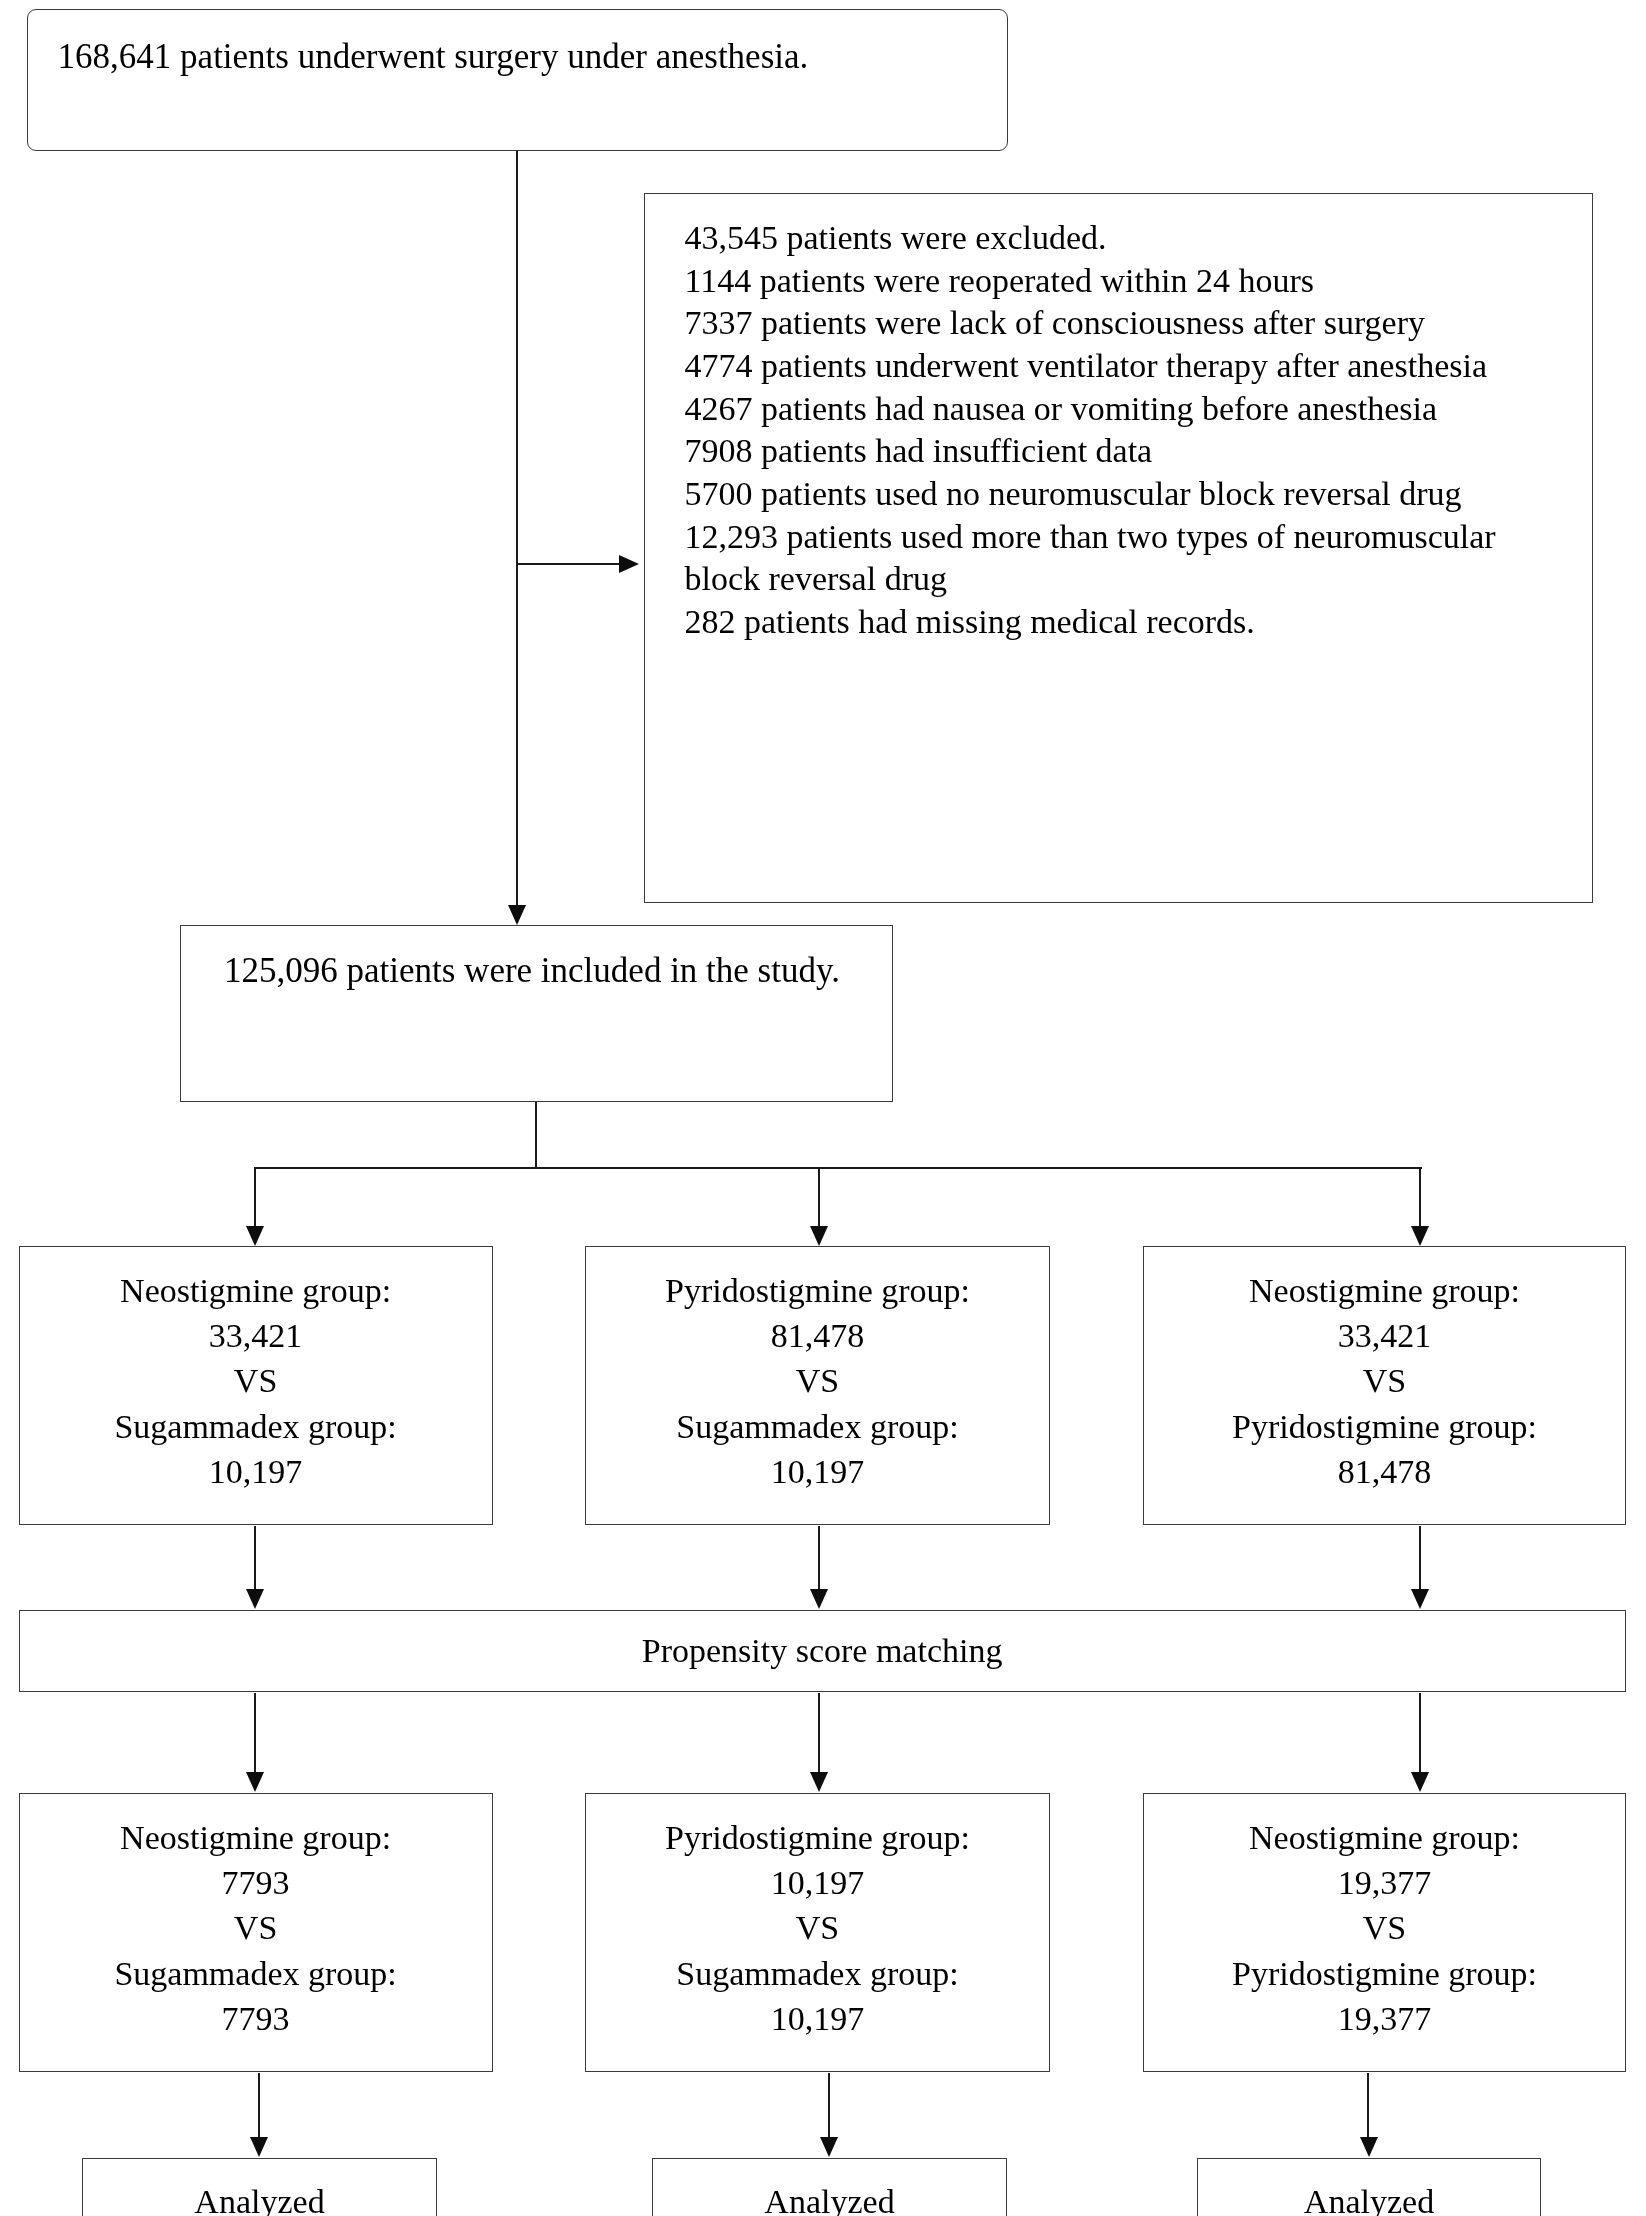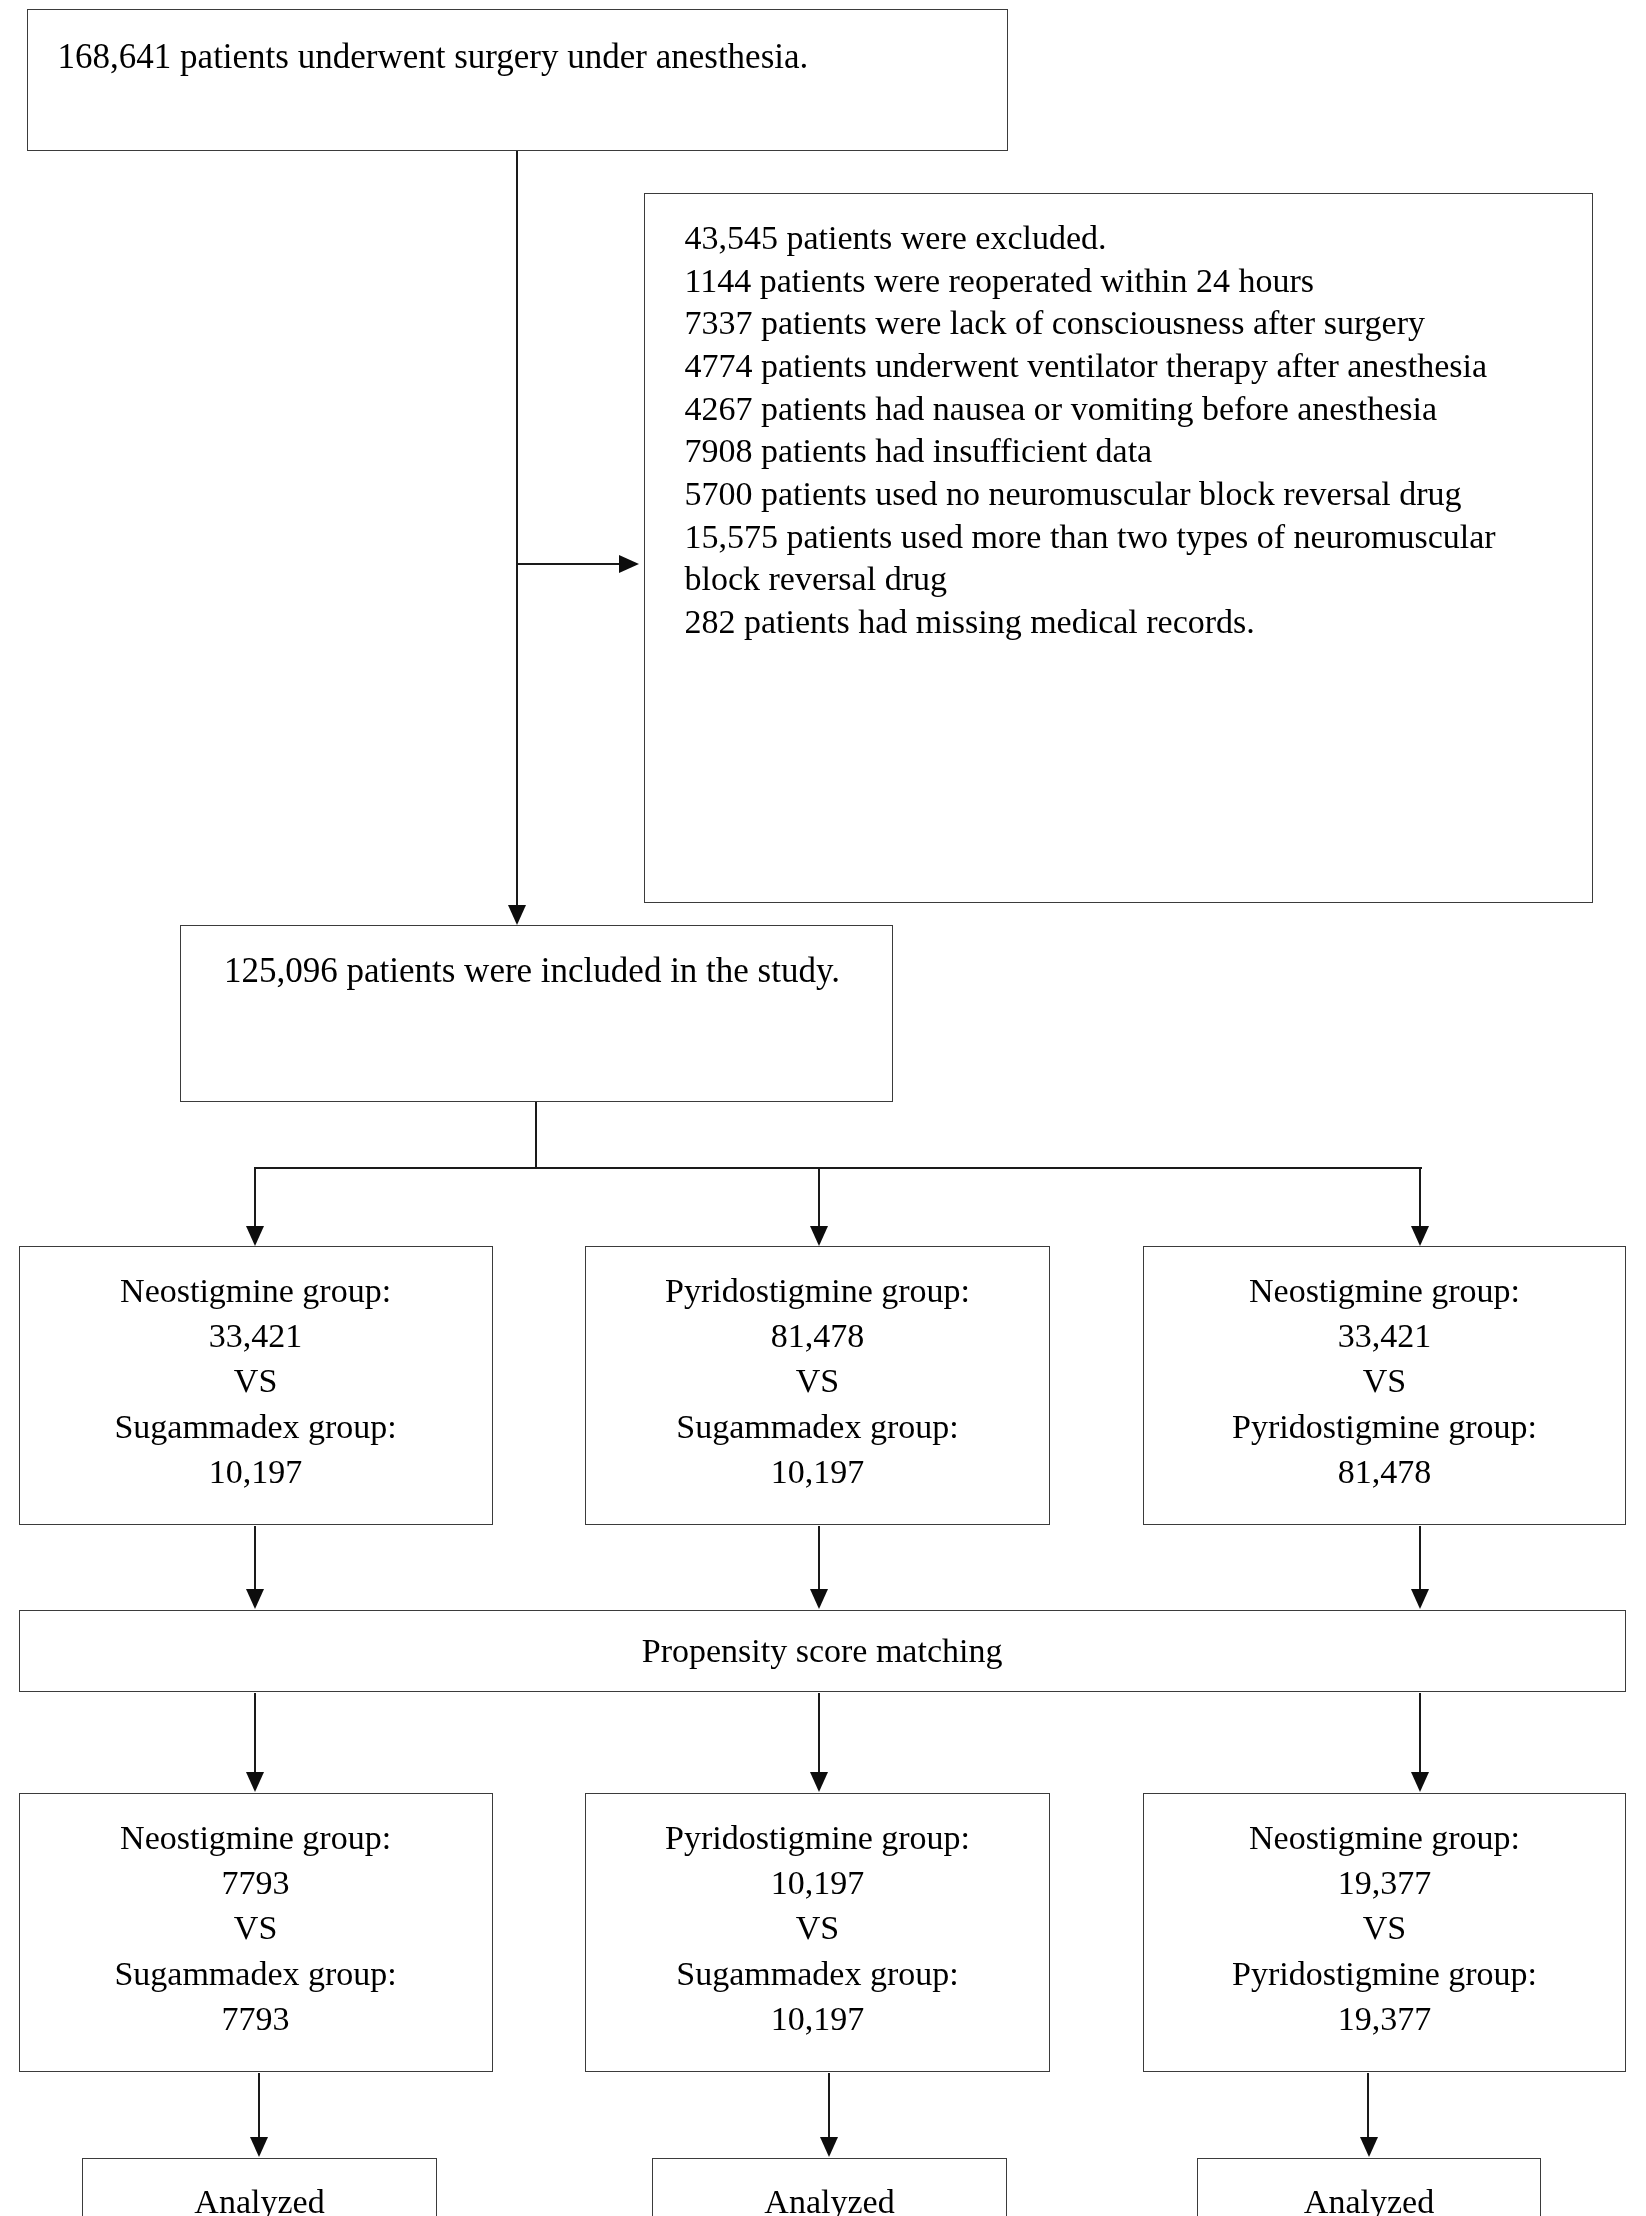--- a/index.html
+++ b/index.html
@@ -37,20 +37,21 @@
     margin: 0;
   }
   
   #box-enrolled {
     left: 26.6px;
     top: 8.9px;
     width: 981px;
     height: 142px;
     align-items: flex-start;
     justify-content: flex-start;
+    border-radius: 9px;
   }
   #box-enrolled .inner {
     text-align: left;
     padding: 26.6px 0 0 30px;
     font-size: 35px;
     line-height: 1.22;
   }
   
   #box-excluded {
     left: 644px;
@@ -192,21 +193,21 @@
 
   <div class="box" id="box-excluded">
     <div class="inner">
       <p>43,545 patients were excluded.</p>
       <p>1144 patients were reoperated within 24 hours</p>
       <p>7337 patients were lack of consciousness after surgery</p>
       <p>4774 patients underwent ventilator therapy after anesthesia</p>
       <p>4267 patients had nausea or vomiting before anesthesia</p>
       <p>7908 patients had insufficient data</p>
       <p>5700 patients used no neuromuscular block reversal drug</p>
-      <p>15,575 patients used more than two types of neuromuscular block reversal drug</p>
+      <p>12,293 patients used more than two types of neuromuscular block reversal drug</p>
       <p>282 patients had missing medical records.</p>
     </div>
   </div>
 
   <div class="box" id="box-included">
     <div class="inner">
       <p>125,096 patients were included in the study.</p>
     </div>
   </div>
 

